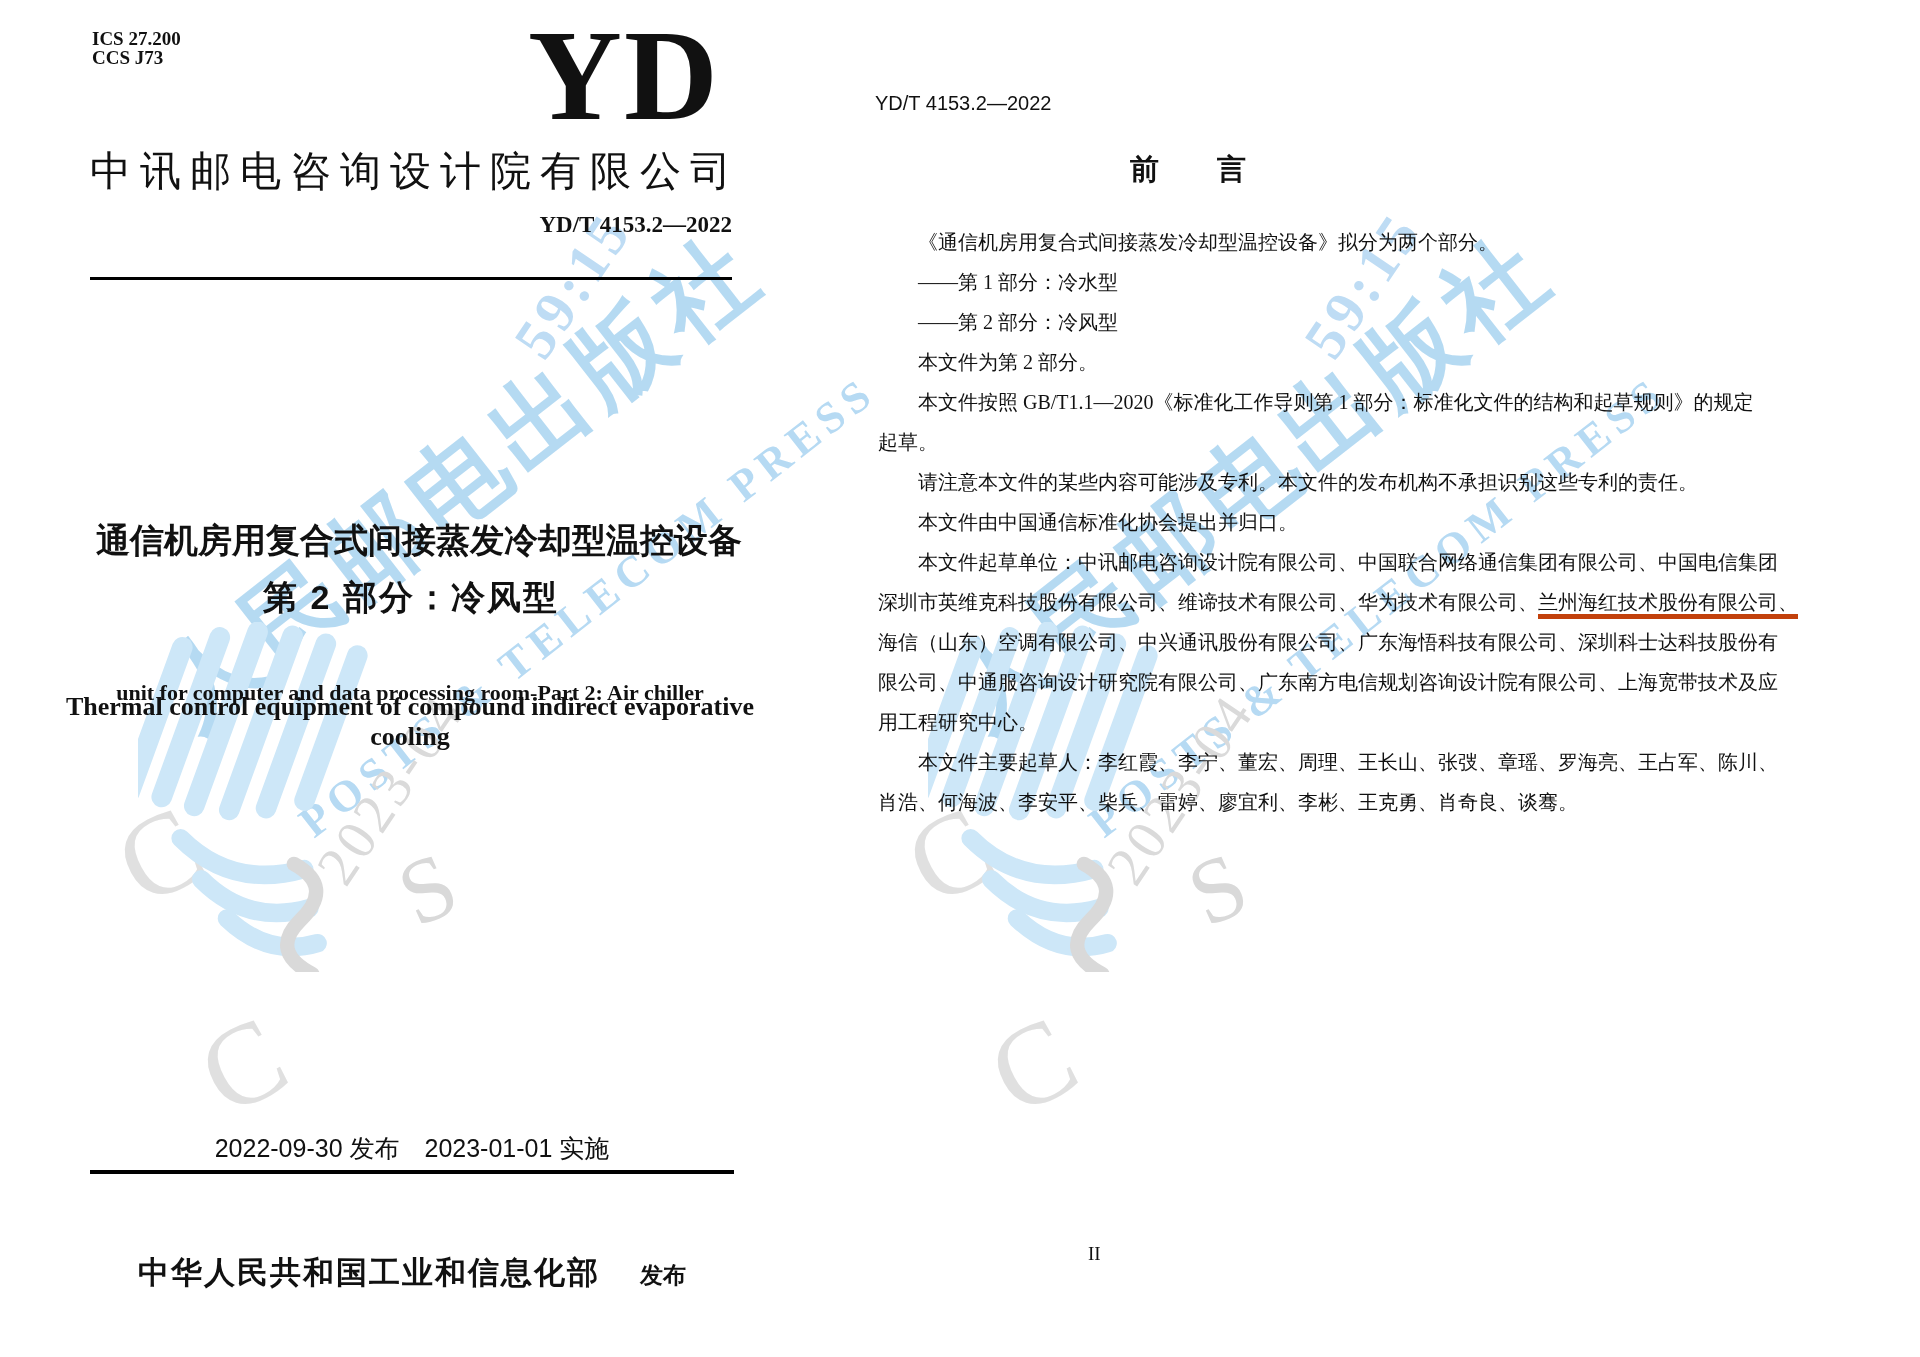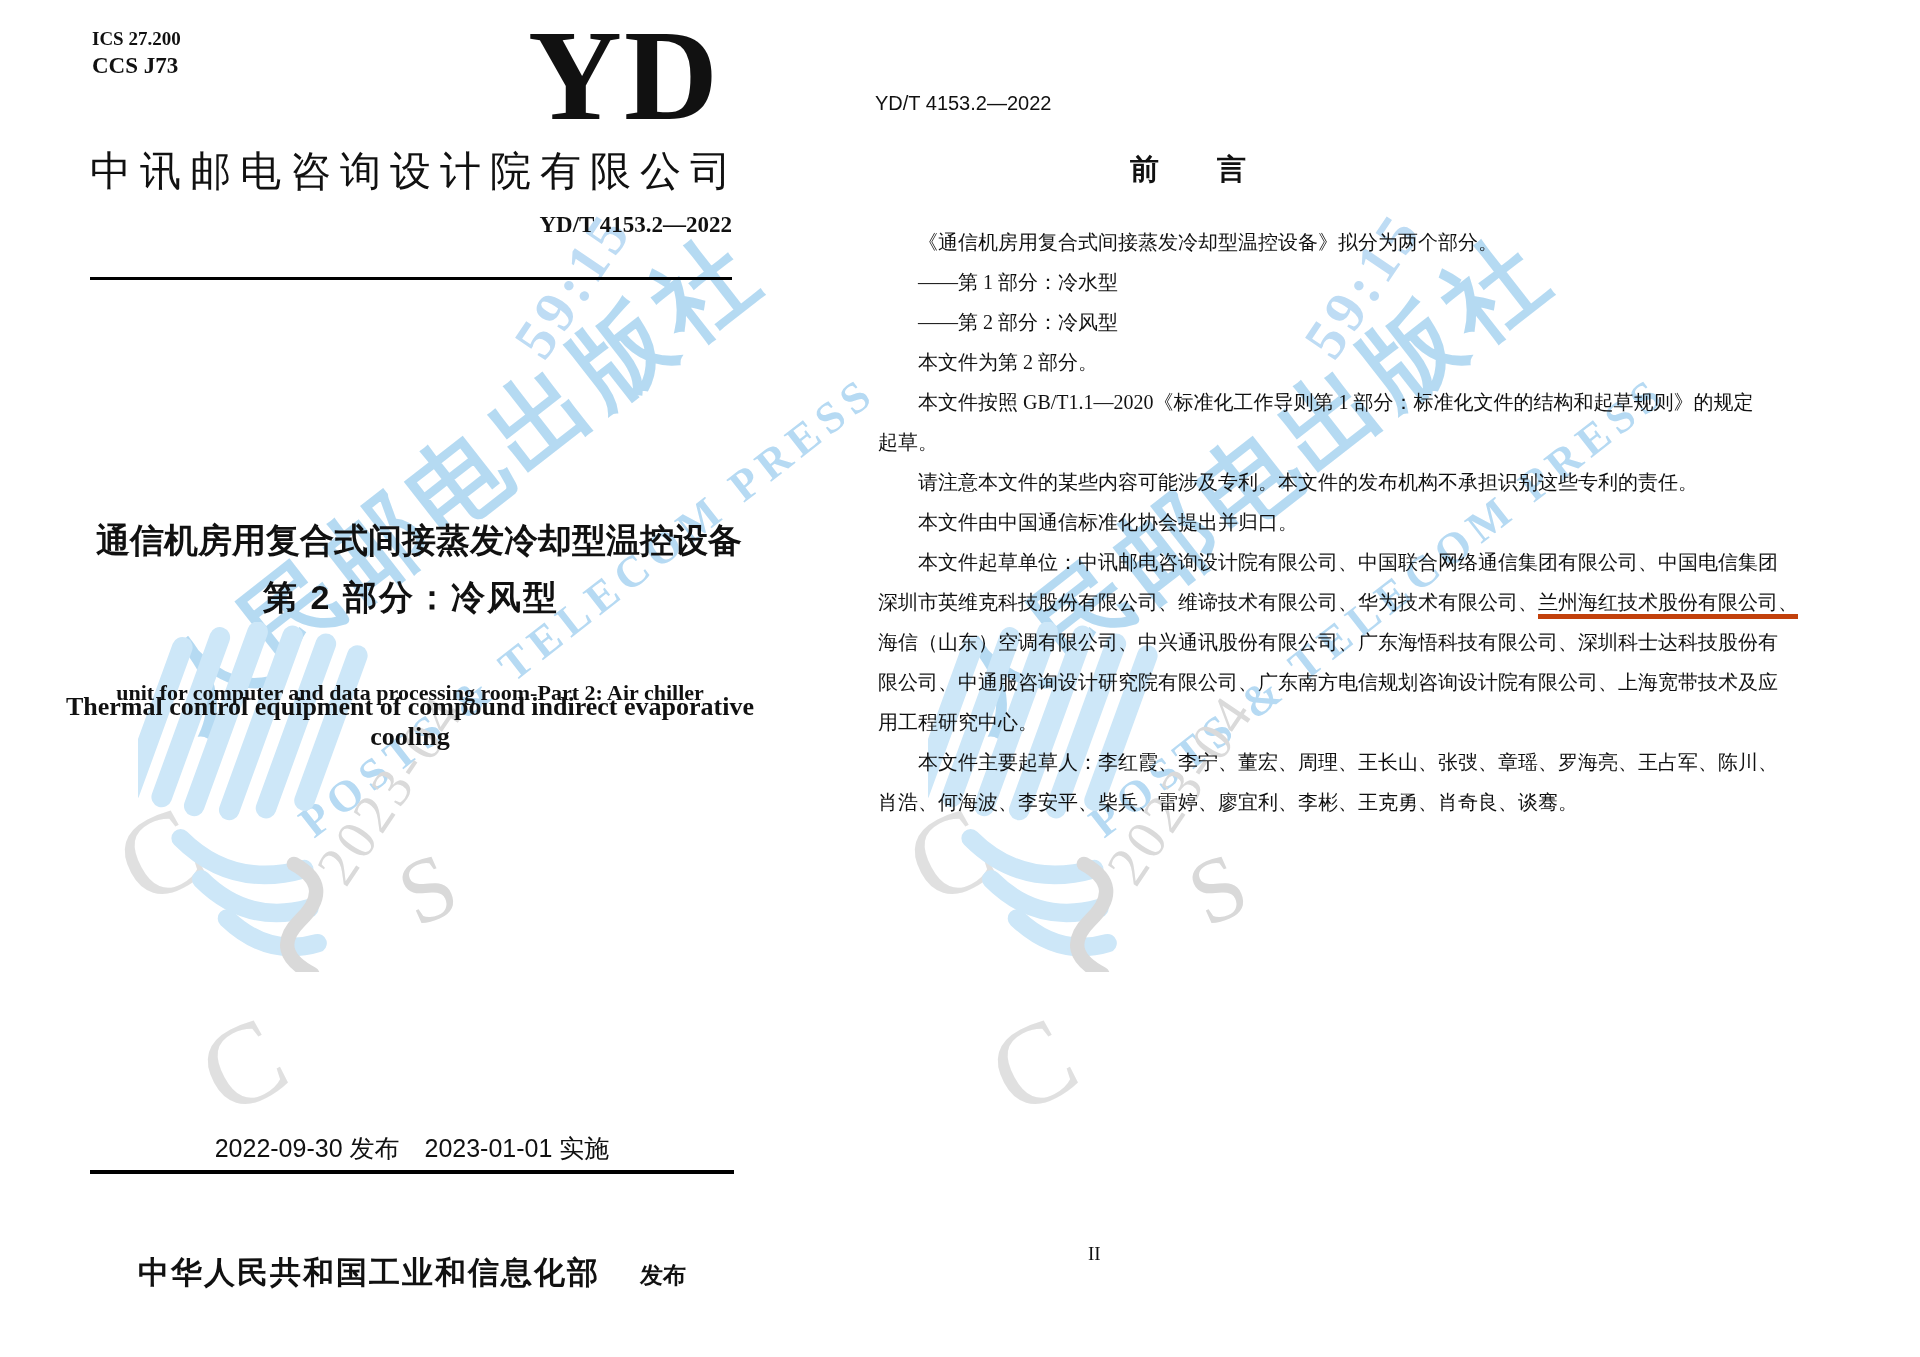--- a/index.html
+++ b/index.html
@@ -32,21 +32,21 @@
     left:330px;top:846px;font-size:56px;letter-spacing:4px;
     color:#dadada;transform:rotate(-56deg);transform-origin:0 50%;
     font-family:"Liberation Serif",serif;
   }
   .wm-c1{left:122px;top:790px;font-size:115px;color:#e0e0e0;transform:rotate(-28deg);}
   .wm-c2{left:205px;top:1000px;font-size:115px;color:#e0e0e0;transform:rotate(-28deg);}
   .wm-s{left:402px;top:836px;font-size:92px;color:#d9d9d9;transform:rotate(-24deg);}
   .wm-feather{left:138px;top:622px;width:250px;height:350px;}
   
   .ics{left:92px;top:28px;font-size:19px;font-weight:bold;}
-  .ccs{left:92px;top:53px;font-size:23px;font-weight:bold;}
+  .ccs{left:92px;top:47px;font-size:19px;font-weight:bold;}
   .yd-logo{left:528px;top:10px;font-size:130px;font-weight:bold;letter-spacing:2px;line-height:1;}
   .std-name{left:90px;top:144px;font-size:41px;letter-spacing:9px;white-space:nowrap;}
   .cover-docnum{left:330px;top:212px;width:402px;text-align:right;font-size:23px;font-weight:bold;}
   .rule1{left:90px;top:277px;width:642px;height:3px;background:#000;}
   .title-cn1{left:80px;top:518px;width:662px;text-align:right;font-size:34px;font-weight:bold;
     font-family:"Liberation Sans","DejaVu Sans",sans-serif;}
   .title-cn2{left:80px;top:575px;width:662px;text-align:center;font-size:34px;font-weight:bold;
     font-family:"Liberation Sans","DejaVu Sans",sans-serif;letter-spacing:2px;}
   .title-en1{left:60px;top:648px;width:700px;text-align:center;font-size:26px;font-weight:bold;margin-top:44px;}
   .title-en2{left:60px;top:680px;width:700px;text-align:center;font-size:22px;font-weight:bold;}

